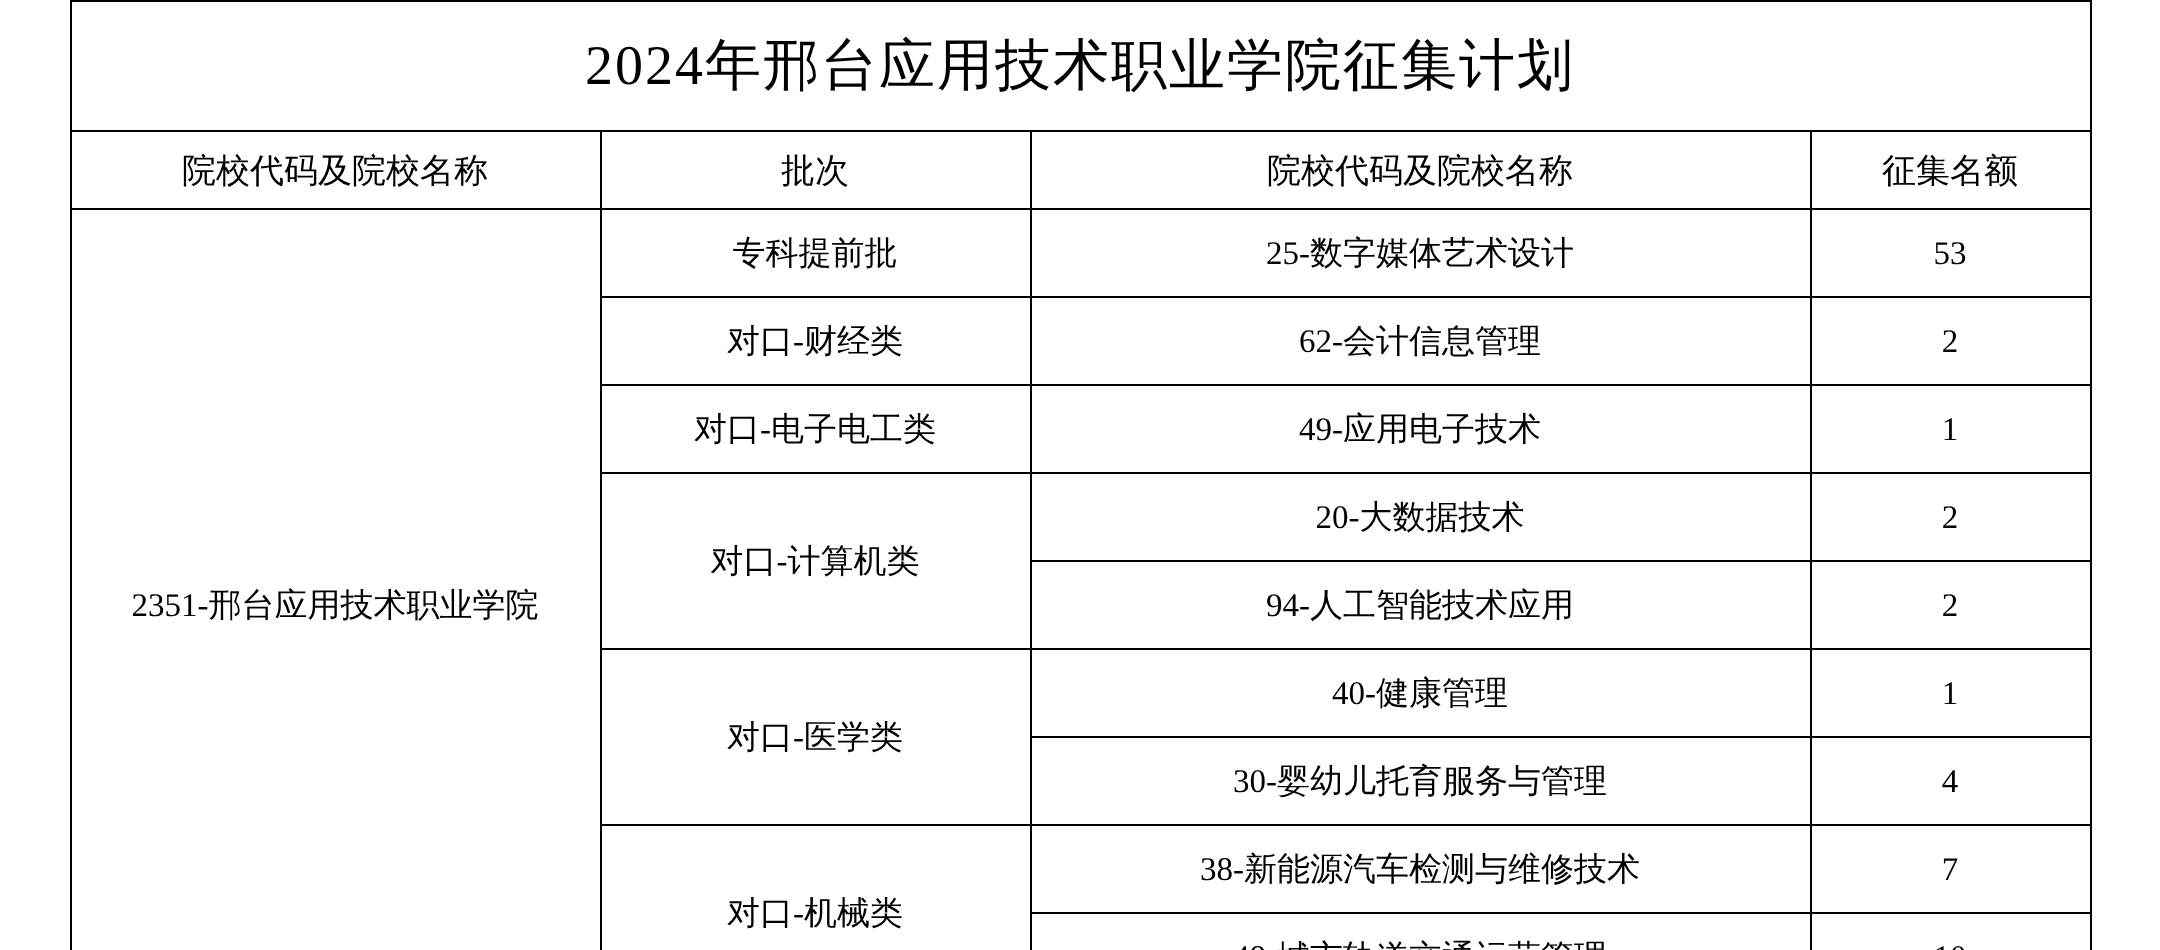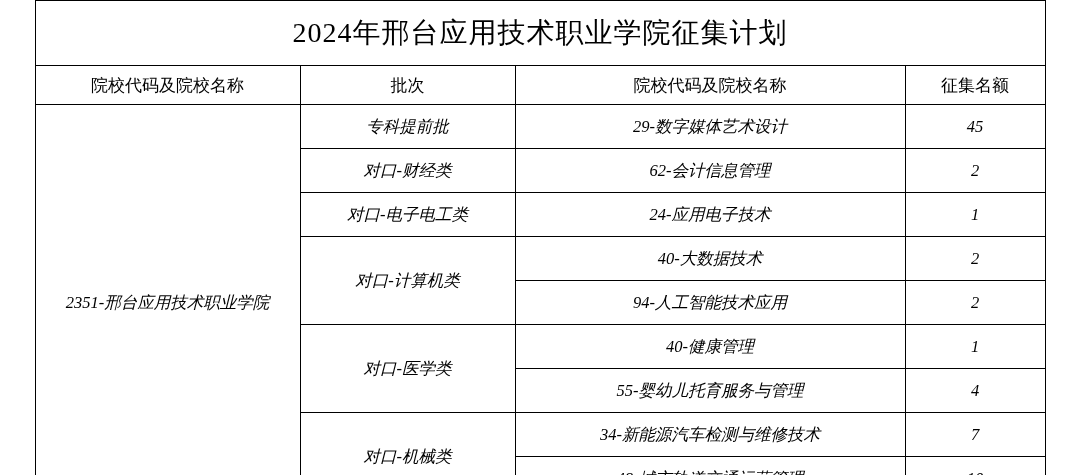--- a/index.html
+++ b/index.html
@@ -43,21 +43,20 @@
     border-bottom: 1px solid #000;
   }
   .head-cell {
     height: 36px;
     font-size: 17px;
     font-weight: bold;
   }
   .body-cell {
     height: 41px;
     font-size: 16.5px;
-    font-style: italic;
   }
   .school-cell {
     font-size: 16.5px;
   }
   .col1 { width: 265px; }
   .col2 { width: 215px; }
   .col3 { width: 390px; }
   .col4 { width: 140px; }
 </style>
 </head>
@@ -78,59 +77,59 @@
       <tr>
         <th class="head-cell">院校代码及院校名称</th>
         <th class="head-cell">批次</th>
         <th class="head-cell">院校代码及院校名称</th>
         <th class="head-cell">征集名额</th>
       </tr>
 
       <tr>
         <td class="body-cell school-cell" rowspan="9">2351-邢台应用技术职业学院</td>
         <td class="body-cell" rowspan="1">专科提前批</td>
-        <td class="body-cell">29-数字媒体艺术设计</td>
-        <td class="body-cell">45</td>
+        <td class="body-cell">25-数字媒体艺术设计</td>
+        <td class="body-cell">53</td>
       </tr>
 
       <tr>
         <td class="body-cell" rowspan="1">对口-财经类</td>
         <td class="body-cell">62-会计信息管理</td>
         <td class="body-cell">2</td>
       </tr>
 
       <tr>
         <td class="body-cell" rowspan="1">对口-电子电工类</td>
-        <td class="body-cell">24-应用电子技术</td>
+        <td class="body-cell">49-应用电子技术</td>
         <td class="body-cell">1</td>
       </tr>
 
       <tr>
         <td class="body-cell" rowspan="2">对口-计算机类</td>
-        <td class="body-cell">40-大数据技术</td>
+        <td class="body-cell">20-大数据技术</td>
         <td class="body-cell">2</td>
       </tr>
       <tr>
         <td class="body-cell">94-人工智能技术应用</td>
         <td class="body-cell">2</td>
       </tr>
 
       <tr>
         <td class="body-cell" rowspan="2">对口-医学类</td>
         <td class="body-cell">40-健康管理</td>
         <td class="body-cell">1</td>
       </tr>
       <tr>
-        <td class="body-cell">55-婴幼儿托育服务与管理</td>
+        <td class="body-cell">30-婴幼儿托育服务与管理</td>
         <td class="body-cell">4</td>
       </tr>
 
       <tr>
         <td class="body-cell" rowspan="2">对口-机械类</td>
-        <td class="body-cell">34-新能源汽车检测与维修技术</td>
+        <td class="body-cell">38-新能源汽车检测与维修技术</td>
         <td class="body-cell">7</td>
       </tr>
       <tr>
         <td class="body-cell">48-城市轨道交通运营管理</td>
         <td class="body-cell">10</td>
       </tr>
     </tbody>
   </table>
 </div>
 

